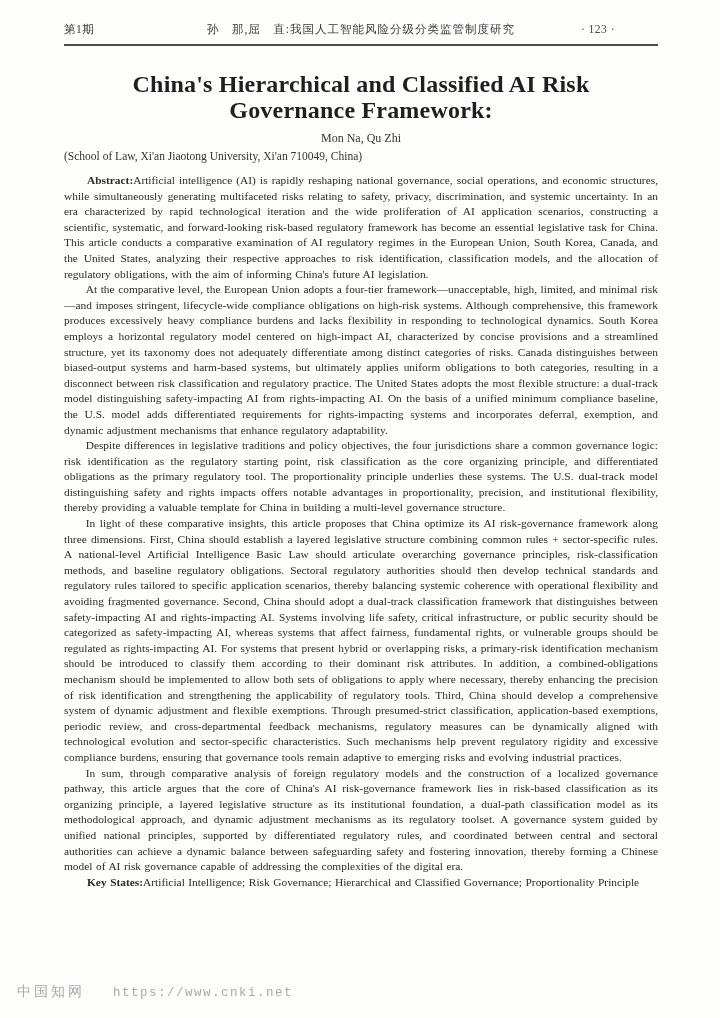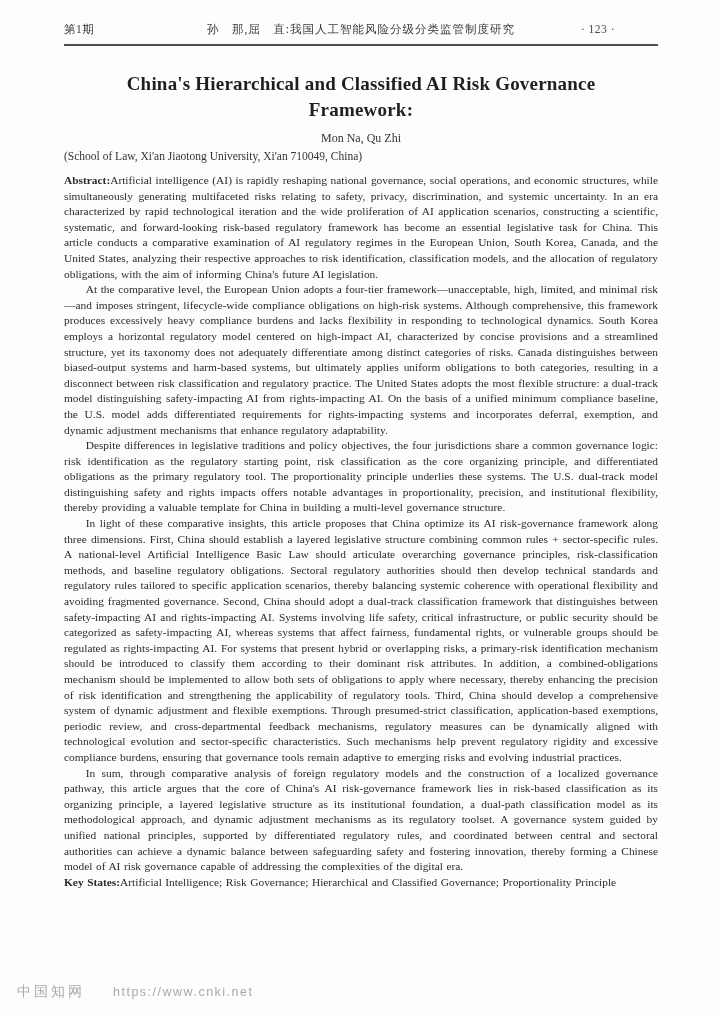--- a/index.html
+++ b/index.html
@@ -32,21 +32,21 @@
   .rh-title { flex: 1; text-align: center; letter-spacing: 1px; }
   .rh-page  { width: 120px; text-align: center; color: #4a4a4a; }
   .head-rule {
     margin-top: 7px;
     height: 0;
     border-top: 2.5px solid #4d4d4d;
   }
   
   .article-title {
     margin: 25px 10px 0;
-    font-size: 19px;
+    font-size: 24px;
     line-height: 26px;
     font-weight: bold;
     text-align: center;
     color: #1f1f1f;
     letter-spacing: 0.2px;
   }
   .article-title span { display: block; }
   .authors {
     margin-top: 8px;
     text-align: center;
@@ -63,21 +63,21 @@
   .abstract {
     margin-top: 11px;
     font-size: 11.4px;
     line-height: 15.6px;
     text-align: justify;
     word-spacing: 0.06em;
     color: #2b2b2b;
   }
   .abstract p { margin: 0; }
   .abstract p.indented { text-indent: 1.9em; }
-  .abstract b { font-weight: bold; }
+  .abstract b { font-weight: bold; margin-left: 23px; }
   .keywords {
     margin: 0;
     font-size: 11.4px;
     line-height: 15.6px;
     text-align: justify;
     word-spacing: 0.06em;
   }
   .keywords b { font-weight: bold; }
   
   .footer {
@@ -87,21 +87,21 @@
     align-items: baseline;
     gap: 28px;
     color: #a9a9a9;
   }
   .footer .brand {
     font-size: 14px;
     letter-spacing: 3px;
     font-family: "Liberation Serif", "DejaVu Serif", serif;
   }
   .footer .url {
-    font-family: Liberation Sans, sans-serif;
+    font-family: Liberation Mono, monospace;
     font-size: 12.5px;
     letter-spacing: 1.5px;
   }
 </style>
 </head>
 <body>
 
 <div class="page">
   <div class="content">
 

